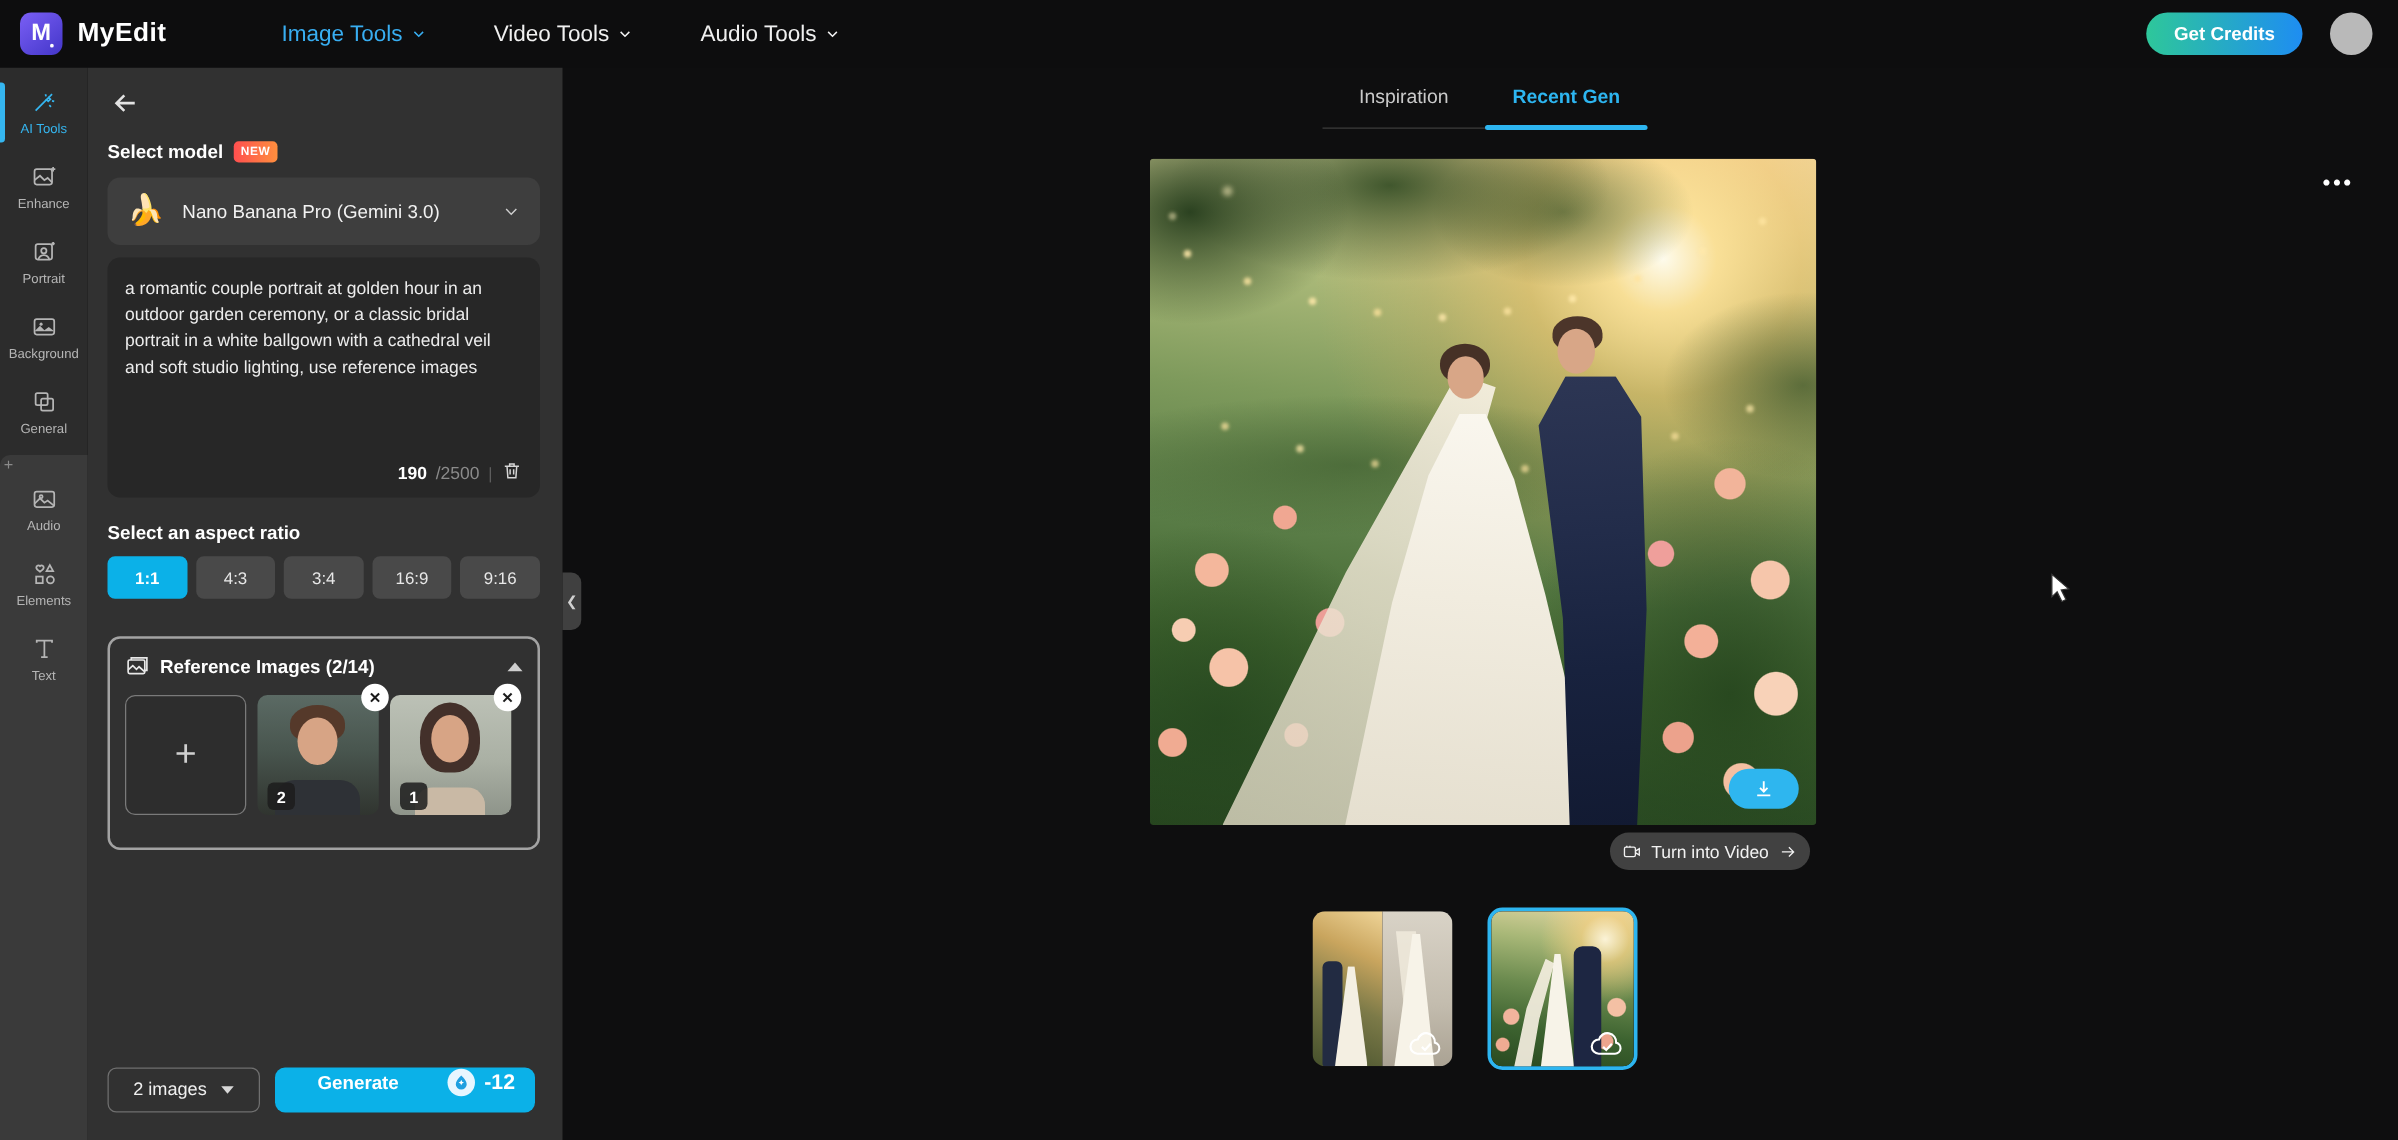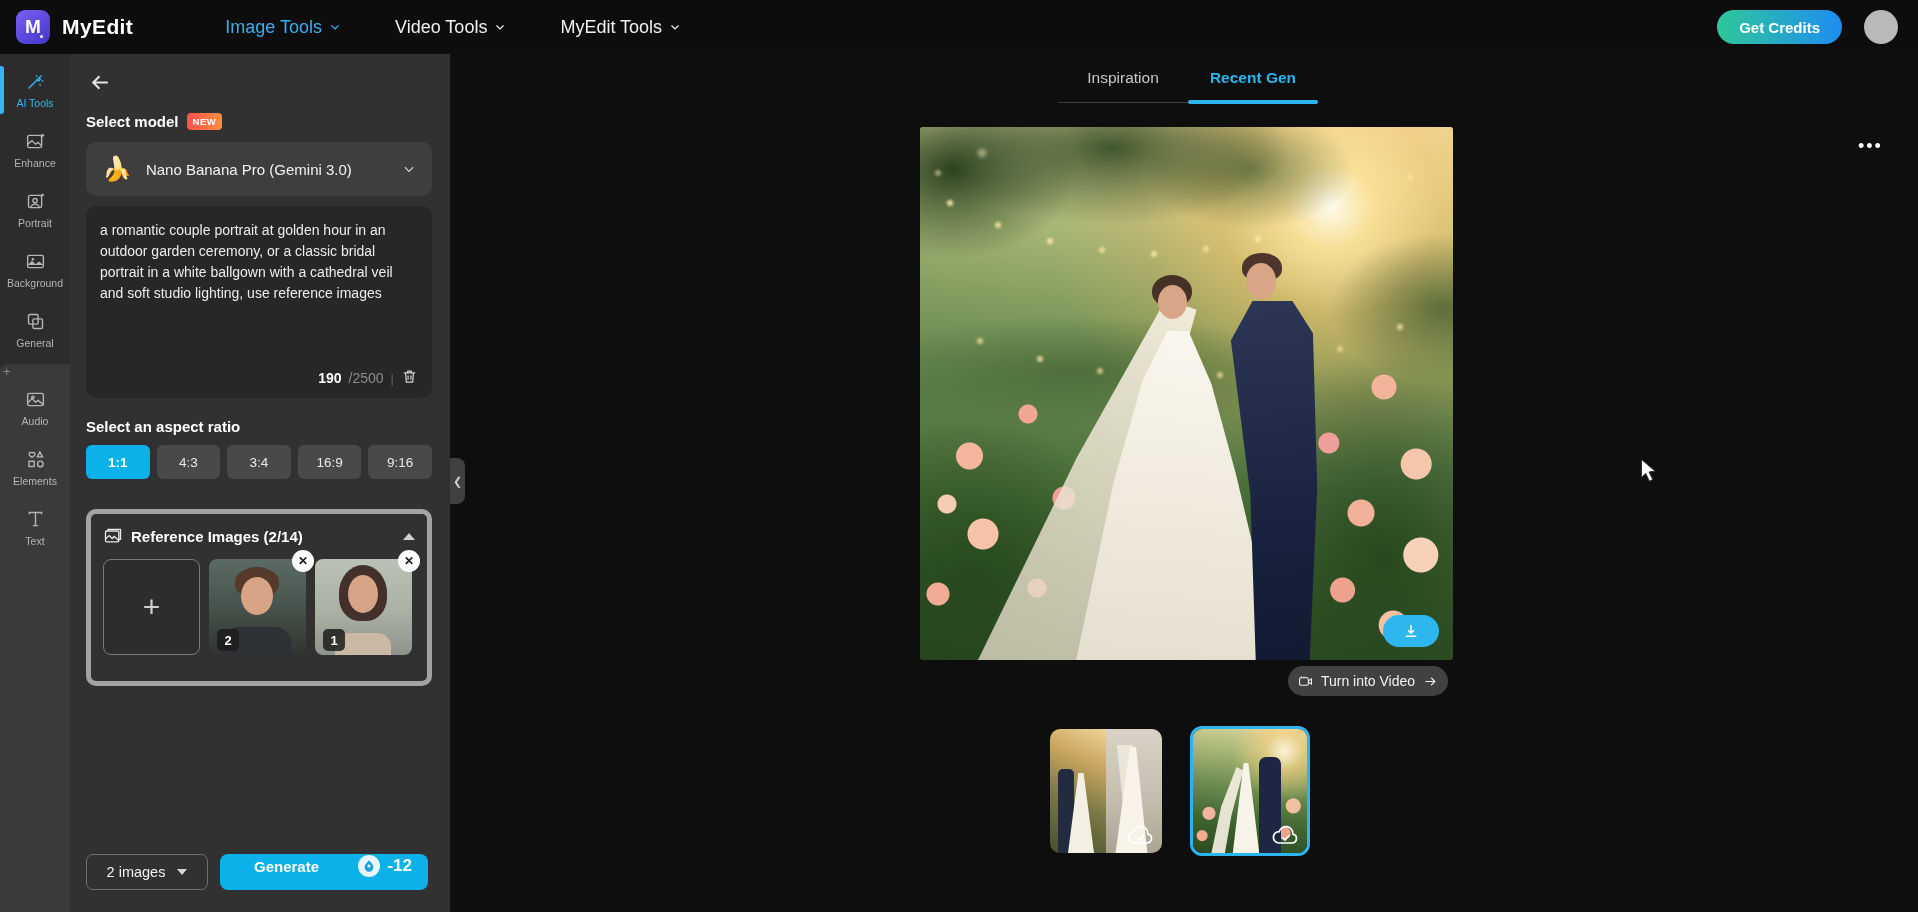--- a/index.html
+++ b/index.html
@@ -53,21 +53,21 @@
   .prompt-foot{position:absolute;right:14px;bottom:10px;display:flex;align-items:center;gap:7px;}
   .cnt{font-size:14px;font-weight:700;color:#fff;text-align:center;}
   .cnt-max{font-size:14px;color:#8b8b8b;font-weight:400;}
   .vdiv{color:#5d5d5d;font-size:13px;}
   .trash-btn{background:none;border:none;color:#d6d6d6;cursor:pointer;}
   .trash-btn svg{width:17px;height:17px;stroke:currentColor;fill:none;stroke-width:1.7;}
   .aspect-label{margin-top:20px;}
   .chips{display:flex;gap:7px;margin-top:10px;}
   .chip{flex:1;height:34px;border:none;border-radius:6px;background:#494949;color:#e8e8e8;font-size:13.5px;cursor:pointer;}
   .chip.active{background:var(--accent);color:#fff;font-weight:600;}
-  .ref-card{margin-top:30px;border:5px solid #a3a3a3;border-radius:10px;padding:12px 12px 26px 12px;}
+  .ref-card{margin-top:30px;border:2px solid #a3a3a3;border-radius:10px;padding:12px 12px 26px 12px;}
   .ref-head{display:flex;align-items:center;gap:8px;cursor:pointer;}
   .ref-head svg.ic{width:20px;height:20px;stroke:#e8e8e8;fill:none;stroke-width:1.6;}
   .ref-title{font-size:15px;font-weight:700;color:#fff;}
   .caret-up{margin-left:auto;width:0;height:0;border-left:6px solid transparent;border-right:6px solid transparent;border-bottom:7px solid #cfcfcf;cursor:pointer;}
   .ref-thumbs{display:flex;gap:9px;margin-top:13px;}
   .add-box{width:97px;height:96px;border:1px solid #7a7a7a;border-radius:8px;background:#2d2d2d;display:flex;align-items:center;justify-content:center;color:#cfcfcf;font-size:30px;font-weight:300;cursor:pointer;}
   .ref-thumb{width:97px;height:96px;border-radius:8px;position:relative;cursor:pointer;}
   .ref-thumb .face{position:absolute;border-radius:50%;}
   .num-badge{position:absolute;left:8px;bottom:4px;width:22px;height:22px;border-radius:5px;background:rgba(28,28,28,.85);color:#fff;font-size:13px;font-weight:700;display:flex;align-items:center;justify-content:center;}
   .x-btn{position:absolute;right:-8px;top:-9px;width:22px;height:22px;border-radius:50%;background:#fff;border:none;color:#1a1a1a;font-size:12px;font-weight:700;cursor:pointer;display:flex;align-items:center;justify-content:center;line-height:1;}
@@ -178,21 +178,21 @@
           <path d="M5 9l7 7 7-7" fill="none" stroke-width="2.4"></path>
         </svg>
     </div>
     <div class="nav-item">
       <span>Video Tools</span>
       <svg viewBox="0 0 24 24">
           <path d="M5 9l7 7 7-7" fill="none" stroke-width="2.4"></path>
         </svg>
     </div>
     <div class="nav-item">
-      <span>MyEdit Tools</span>
+      <span>Audio Tools</span>
       <svg viewBox="0 0 24 24">
           <path d="M5 9l7 7 7-7" fill="none" stroke-width="2.4"></path>
         </svg>
     </div>
   </nav>
   <div class="nav-right">
     <button class="credits-btn">Get Credits</button>
     <div class="avatar"></div>
   </div>
 </header>

